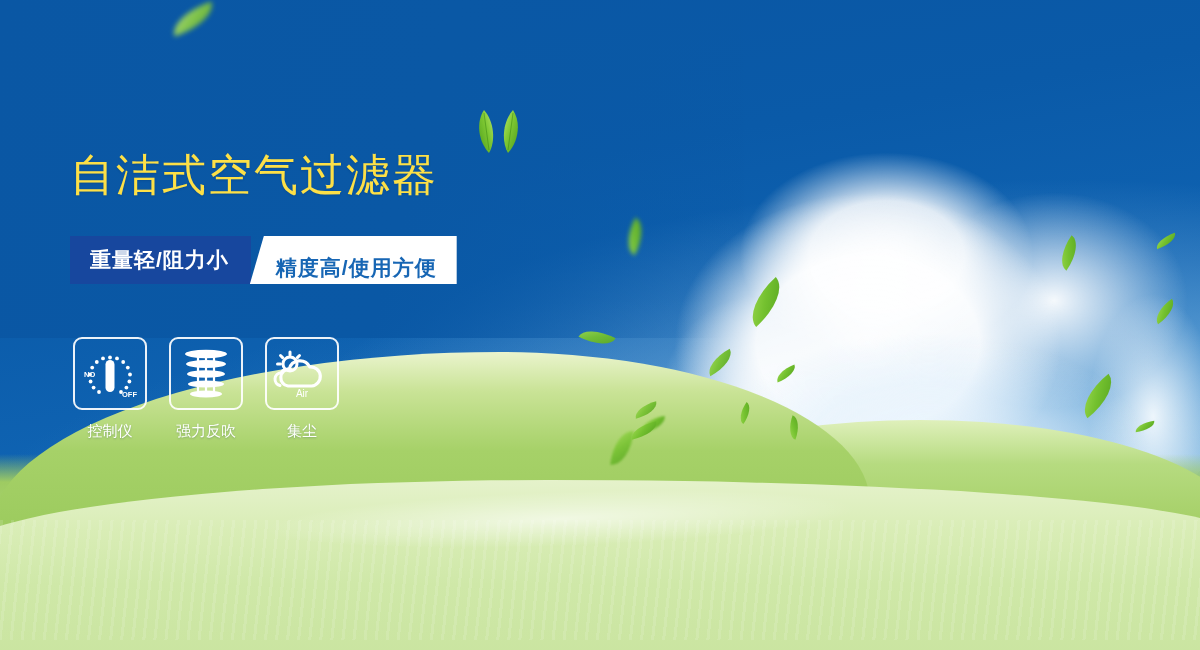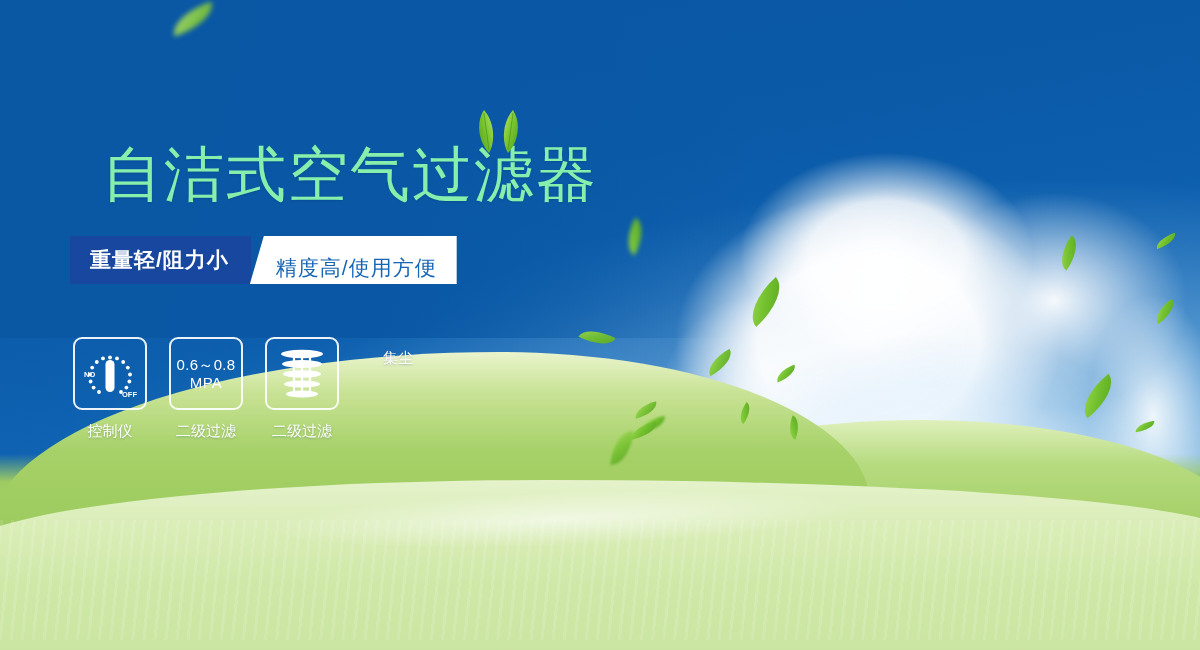--- a/index.html
+++ b/index.html
@@ -95,48 +95,47 @@
   }
 
   
   .leaf{position:absolute;background:linear-gradient(140deg,#a9e05a 0%,#74c12f 48%,#4f9e1c 100%);
     border-radius:100% 0 100% 0;}
   .leaf.pale{background:linear-gradient(140deg,#c6ea7d 0%,#8ed044 50%,#64ad24 100%);}
 
   
   .headline{
     position:absolute;left:70px;top:146px;
-    font-size:60px;line-height:58px;
+    font-size:44px;line-height:58px;
     letter-spacing:2px;
-    color:#86efac;
+    color:#fde047;
     font-weight:300;
     white-space:nowrap;
     text-shadow:0 1px 2px rgba(0,40,90,.22);
-    margin-left:32px;
   }
   .sprout{position:absolute;left:466px;top:108px;width:64px;height:46px;}
 
   
   .subbar{
     position:absolute;left:70px;top:236px;
     height:48px;display:flex;align-items:stretch;
   }
   .subbar-left{
     background:#17479e;
     display:flex;align-items:center;
     padding:0 22px 0 20px;
     color:#ffffff;
     font-size:21px;letter-spacing:1px;font-weight:700;
   }
   .subbar-right{
     background:#ffffff;
     display:flex;align-items:center;
     padding:16px 20px 0 26px;
     color:#1766b4;
-    font-size:21px;letter-spacing:1px;font-weight:400;
+    font-size:21px;letter-spacing:1px;font-weight:700;
     clip-path:polygon(14px 0, 100% 0, 100% 100%, 0 100%);
     margin-left:-1px;
   }
 
   
   .features{
     position:absolute;left:72px;top:337px;
     display:flex;gap:20px;
   }
   .feature{width:76px;display:flex;flex-direction:column;align-items:center;}
@@ -249,50 +248,57 @@
             <circle cx="42" cy="47" r="1.9"></circle>
           </g>
           <rect x="26.5" y="15" width="9" height="32" rx="4.5" fill="#ffffff"></rect>
           <text x="5" y="32" font-family="Liberation Sans, sans-serif" font-size="7.5" fill="#ffffff" font-weight="700">NO</text>
           <text x="43" y="52" font-family="Liberation Sans, sans-serif" font-size="7.5" fill="#ffffff" font-weight="700">OFF</text>
         </svg>
       </div>
       <div class="feature-label">控制仪</div>
     </div>
 
-    <div class="feature">
-      <div class="feature-box">
-        <div class="feature-text">0.6～0.8</div>
-        <div class="feature-text">MPA</div>
-      </div>
-      <div class="feature-label">二级过滤</div>
-    </div>
 
     <div class="feature">
       <div class="feature-box">
         <svg width="54" height="56" viewBox="0 0 54 56">
           <g fill="#ffffff">
             <ellipse cx="27" cy="8" rx="21" ry="4.2"></ellipse>
             <ellipse cx="27" cy="18" rx="20" ry="4"></ellipse>
             <ellipse cx="27" cy="28" rx="19" ry="3.8"></ellipse>
             <ellipse cx="27" cy="38" rx="18" ry="3.6"></ellipse>
             <ellipse cx="27" cy="48" rx="16" ry="3.4"></ellipse>
           </g>
           <g stroke="#ffffff" stroke-width="2.2">
             <line x1="19" y1="8" x2="19" y2="49"></line>
             <line x1="27" y1="8" x2="27" y2="50"></line>
             <line x1="35" y1="8" x2="35" y2="49"></line>
           </g>
         </svg>
       </div>
-      <div class="feature-label">二级过滤</div>
+      <div class="feature-label">强力反吹</div>
     </div>
 
 
     <div class="feature">
+      <div class="feature-box">
+        <svg width="60" height="52" viewBox="0 0 60 52">
+          <g fill="none" stroke="#ffffff" stroke-width="3" stroke-linecap="round">
+            <circle cx="18" cy="16" r="7"></circle>
+            <line x1="18" y1="4" x2="18" y2="7"></line>
+            <line x1="8.5" y1="7.5" x2="10.6" y2="9.6"></line>
+            <line x1="5.5" y1="16" x2="8.5" y2="16"></line>
+            <line x1="27.5" y1="7.5" x2="25.4" y2="9.6"></line>
+          </g>
+          <path d="M16 38 a8.5 8.5 0 0 1 1.2 -16.9 a11 11 0 0 1 20.5 -2.2 a9.6 9.6 0 0 1 2 19.1 Z" fill="none" stroke="#ffffff" stroke-width="3.2" stroke-linejoin="round"></path>
+          <path d="M8 37.5 a6.5 6.5 0 0 1 1 -12.8 a8 8 0 0 1 9.5 -3.2" fill="none" stroke="#ffffff" stroke-width="3" stroke-linecap="round"></path>
+          <text x="30" y="49" text-anchor="middle" font-family="Liberation Sans, sans-serif" font-size="10" fill="#ffffff">Air</text>
+        </svg>
+      </div>
       <div class="feature-label">集尘</div>
     </div>
 
   </div>
 
   <div class="leaf" style="left:580px;top:330px;width:34px;height:15px;transform:rotate(26deg);opacity:.95;"></div>
   <div class="leaf" style="left:630px;top:424px;width:28px;height:13px;transform:rotate(-12deg);"></div>
 
 </div>
 

